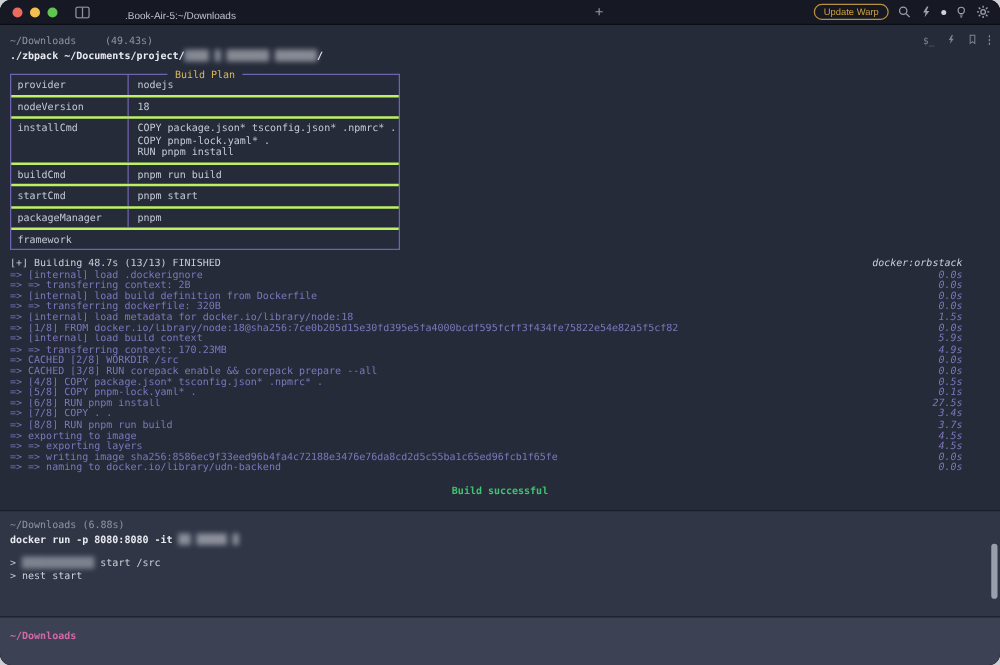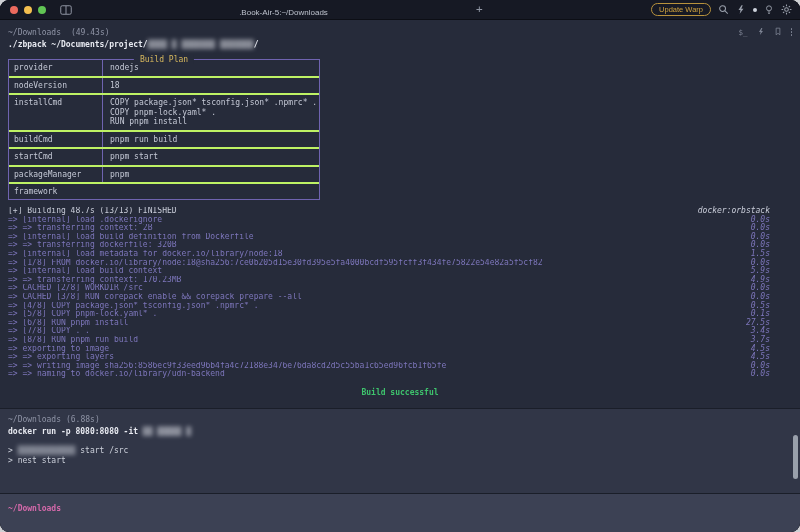--- a/index.html
+++ b/index.html
@@ -8,21 +8,21 @@
             box-shadow:0 0 0 1px #0a0c12 inset; display:flex; flex-direction:column; }
 
   
   .titlebar { height:20px; background:#161924; flex:none; display:flex; align-items:center;
               border-bottom:1px solid #0c0e15; position:relative; }
   .traffic { display:flex; gap:6px; margin-left:10px; }
   .tl { width:8px; height:8px; border-radius:50%; display:inline-block; }
   .tl.red{background:#ec6a5e;} .tl.yel{background:#f4bf4f;} .tl.grn{background:#61c554;}
   .pane-icon { margin-left:14px; color:#8f94a2; display:flex; }
   .tab { position:absolute; left:100px; width:367px; top:0; height:24px; display:flex;
-         align-items:center; justify-content:center; }
+         align-items:center; justify-content:flex-start; }
   .tab-title { font-family:"Liberation Sans",sans-serif; font-size:8px; color:#bdc2cd; }
   .tab-underline { position:absolute; left:0; right:0; bottom:0; height:2px;
                    background:linear-gradient(90deg,#8fd8f7 0%,#6f86f0 55%,#9a7af0 100%); }
   .newtab { position:absolute; left:476px; top:3px; color:#9298a6; font-size:11px; line-height:13px; }
   .tb-right { margin-left:auto; margin-right:8px; display:flex; align-items:center; gap:7px; }
   .update-pill { font-family:"Liberation Sans",sans-serif; font-size:7.5px; color:#cfa23e;
                  border:1px solid #b8923c; border-radius:8px; padding:1.5px 7px; line-height:8px; }
   .tbi { color:#9aa0ac; display:flex; align-items:center; }
   .notif-dot { width:4px; height:4px; border-radius:50%; background:#cdd2dc; }
 
@@ -135,21 +135,21 @@
           </svg>
       </span>
     </div>
   </div>
 
   <div class="term">
 
     <div class="block block1">
       <div class="blk-head">
         <span class="dim">~/Downloads</span>
-        <span class="dim" style="margin-left:10px">(49.43s)</span>
+        <span class="dim" style="margin-left:23px">(49.43s)</span>
         <div class="blk-icons">
           <span class="prompt-glyph">$_</span>
           <span><svg width="8" height="9" viewBox="0 0 12 12">
                 <path d="M6.6 0.8 L3 6.6 H5.4 L4.4 11.2 L9 5.2 H6.3 L8.1 0.8 Z" fill="currentColor"></path>
               </svg></span>
           <span><svg width="8" height="9" viewBox="0 0 12 12">
                 <path d="M3.2 1 h5.6 v10 l-2.8 -2.3 l-2.8 2.3 z" fill="none" stroke="currentColor" stroke-width="1.2"></path>
               </svg></span>
           <span class="kebab">
               <i></i>

